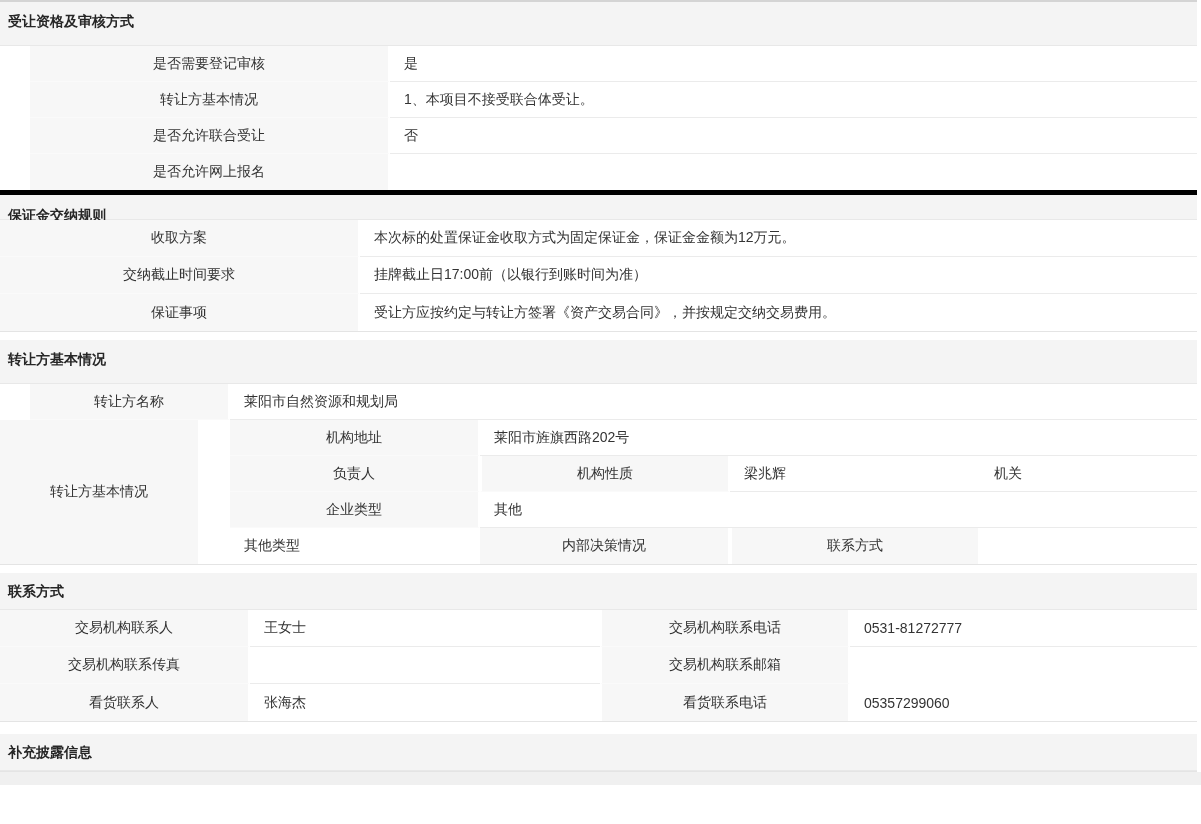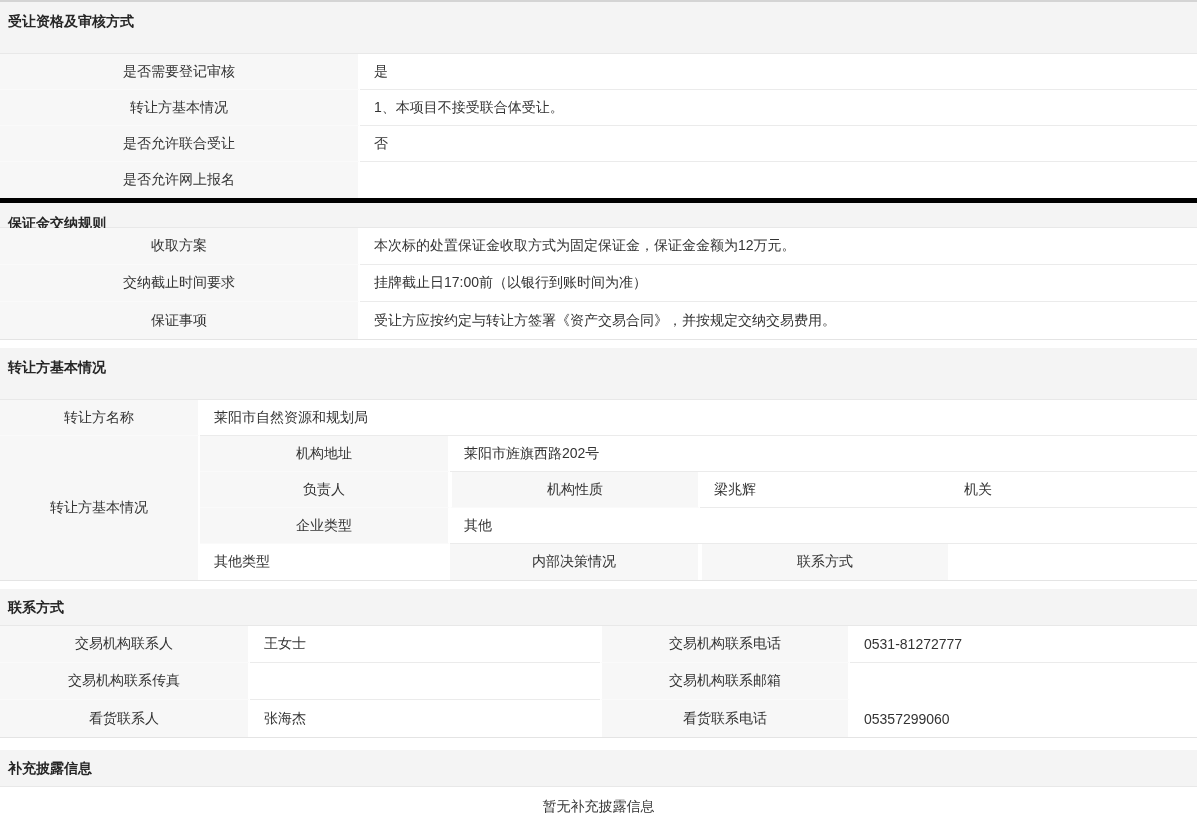--- a/index.html
+++ b/index.html
@@ -3,31 +3,31 @@
 <meta charset="utf-8">
 <style>
   * { margin:0; padding:0; box-sizing:border-box; }
   html,body { width:1201px; height:824px; background:#fff; overflow:hidden;
     font-family:"Liberation Sans","DejaVu Sans",sans-serif; font-size:14px; color:#333; }
   .wrap { width:1197px; }
 
   .tbl { border-bottom:1px solid #e4e4e4; background:#fff; }
   .tbl.first { border-top:2px solid #d4d4d4; }
 
-  .sec-header { height:52px; line-height:39px; background:#f4f4f4; font-weight:bold;
+  .sec-header { height:44px; line-height:39px; background:#f4f4f4; font-weight:bold;
     color:#262626; padding-left:8px; border-bottom:1px solid #e8e8e8; }
   .sec-header.mid { border-top:5px solid #000000; height:30px; line-height:40px; }
   .sec-header.h37 { height:37px; line-height:36px; }
 
   .grid { display:grid; }
   .g-a { grid-template-columns:360px 1fr; }
   .g-name { grid-template-columns:200px 1fr; }
   .g-nested { grid-template-columns:250px 250px 250px 1fr; }
   .g-c { grid-template-columns:250px 350px 250px 1fr;text-align:right; }
-  .row36 { height:36px; }
+  .row36 { height:36px;padding-left:30px; }
   .row37 { height:37px; }
 
   .cell { display:flex; align-items:center; border-bottom:1px solid #ebebeb; overflow:hidden; }
   .lbl { background:#f7f7f7; justify-content:center; border-right:2px solid #fff;
     border-bottom:1px solid #fafafa; }
   .lbl2 { border-left:2px solid #fff; }
   .val { padding-left:14px; }
   .span-rest { grid-column:2 / 5; }
   .last > .cell { border-bottom:none; }
 
@@ -140,18 +140,17 @@
       <div class="cell val">张海杰</div>
       <div class="cell lbl lbl2">看货联系电话</div>
       <div class="cell val">05357299060</div>
     </div>
   </div>
 
   <div class="gap12"></div>
 
   <div class="tbl">
     <div class="sec-header h37">补充披露信息</div>
-    <div class="disc-row">暂无补充披露信息</div>
   </div>
 
 </div>
 
 <div class="bottom-strip"></div>
 
 </body></html>

